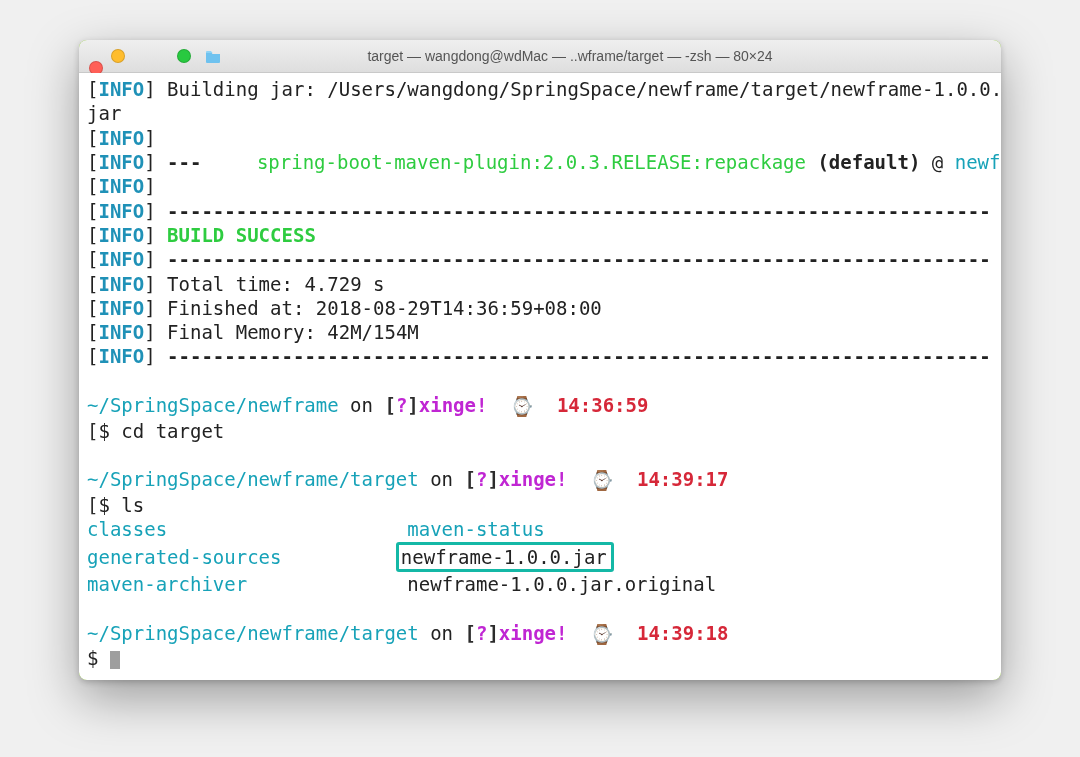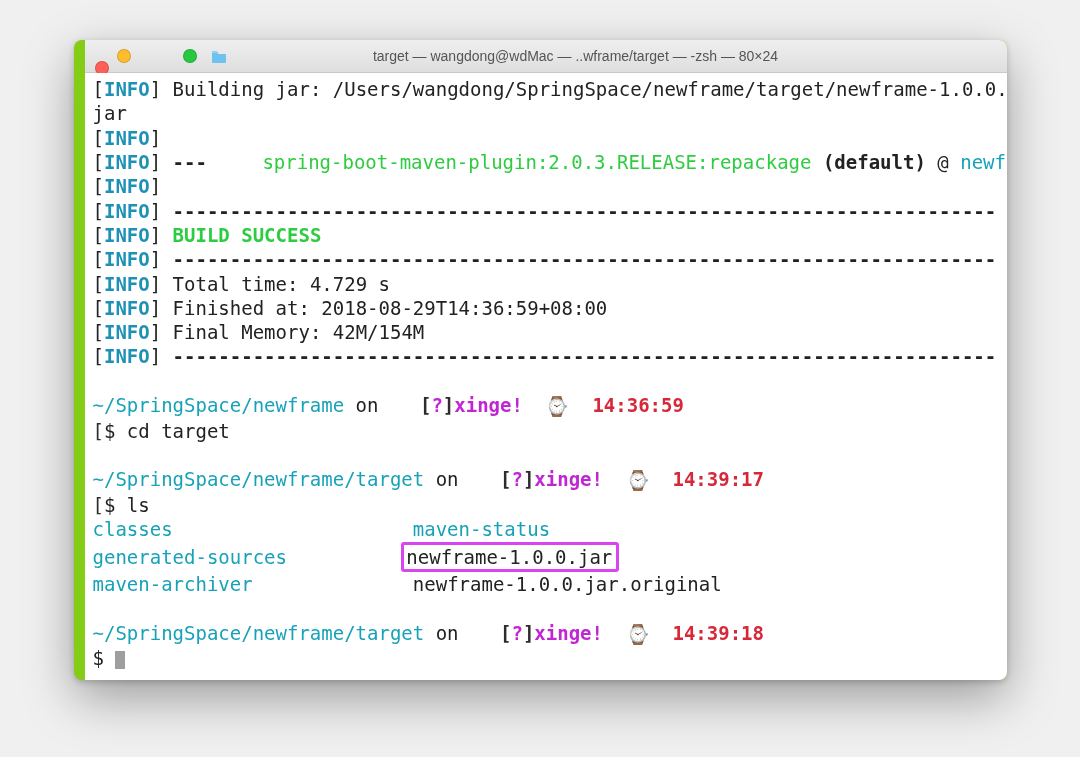--- a/index.html
+++ b/index.html
@@ -1,35 +1,35 @@
 <!DOCTYPE html>
 <html><head>
 <meta charset="utf-8">
 <style>
   html,body{margin:0;padding:0;background:#f0f0f0;width:1080px;height:757px;font-family:-apple-system,Helvetica,Arial,sans-serif;}
   .stage{width:1080px;height:757px;display:flex;align-items:flex-start;justify-content:center;padding-top:40px;box-sizing:border-box;position:relative;}
-  .window{width:922px;height:640px;background:#84cc16;border-radius:8px;box-shadow:0 18px 50px rgba(0,0,0,.35),0 2px 6px rgba(0,0,0,.2);overflow:hidden;display:flex;flex-direction:column;padding-left:11px;}
+  .window{width:922px;height:640px;background:#84cc16;border-radius:8px;box-shadow:0 18px 50px rgba(0,0,0,.35),0 2px 6px rgba(0,0,0,.2);overflow:hidden;display:flex;flex-direction:column;}
   .titlebar{height:32px;background:linear-gradient(#efefef,#dedede);border-bottom:1px solid #c9c9c9;display:flex;align-items:center;padding:0 10px;gap:8px;}
   .traffic{display:flex;gap:8px;align-items:center;}
   .dot{width:12px;height:12px;border-radius:50%;border:1px solid rgba(0,0,0,.15);}
   .dot.red{background:#ff5f57;}
   .dot.yellow{background:#ffbd2e;}
   .dot.green{background:#28c940;}
   .folder{width:16px;height:14px;margin-left:6px;}
   .title{flex:1;text-align:center;color:#555;font-size:14px;margin-left:-80px;}
   .term{flex:1;padding:4px 8px 8px 8px;background:#fff;font-family:"Menlo","Monaco","Consolas",monospace;font-size:19px;line-height:1.28;white-space:pre;color:#222;overflow:hidden;}
   .blue{color:#1f91b7;font-weight:700;}
   .cyan{color:#17a2b8;font-weight:400;margin-top:24px;}
   .cyan-nb{color:#17a2b8;text-align:right;}
   .green{color:#2ecc40;margin-left:44px;}
   .green-b{color:#2ecc40;font-weight:700;}
-  .magenta{color:#c026d3;font-weight:700;margin-left:30px;}
+  .magenta{color:#c026d3;font-weight:700;}
   .red{color:#d62839;font-weight:700;margin-top:24px;}
   .bold{font-weight:700;}
-  .box{border:3px solid #d946ef;border-radius:3px;padding:0 4px 0 2px;display:inline-block;}
+  .box{border:3px solid #14b8a6;border-radius:3px;padding:0 4px 0 2px;display:inline-block;}
   .brk{color:#2c2c2c;}
   .cursor{display:inline-block;width:10px;height:18px;background:#9e9e9e;vertical-align:text-bottom;}
   .watermark{position:absolute;right:60px;bottom:10px;color:rgba(0,0,0,.12);font-size:13px;letter-spacing:.5px;}
   .watch{vertical-align:middle;}
 </style>
 </head>
 <body>
 
 <div class="stage">
  <div class="window">

